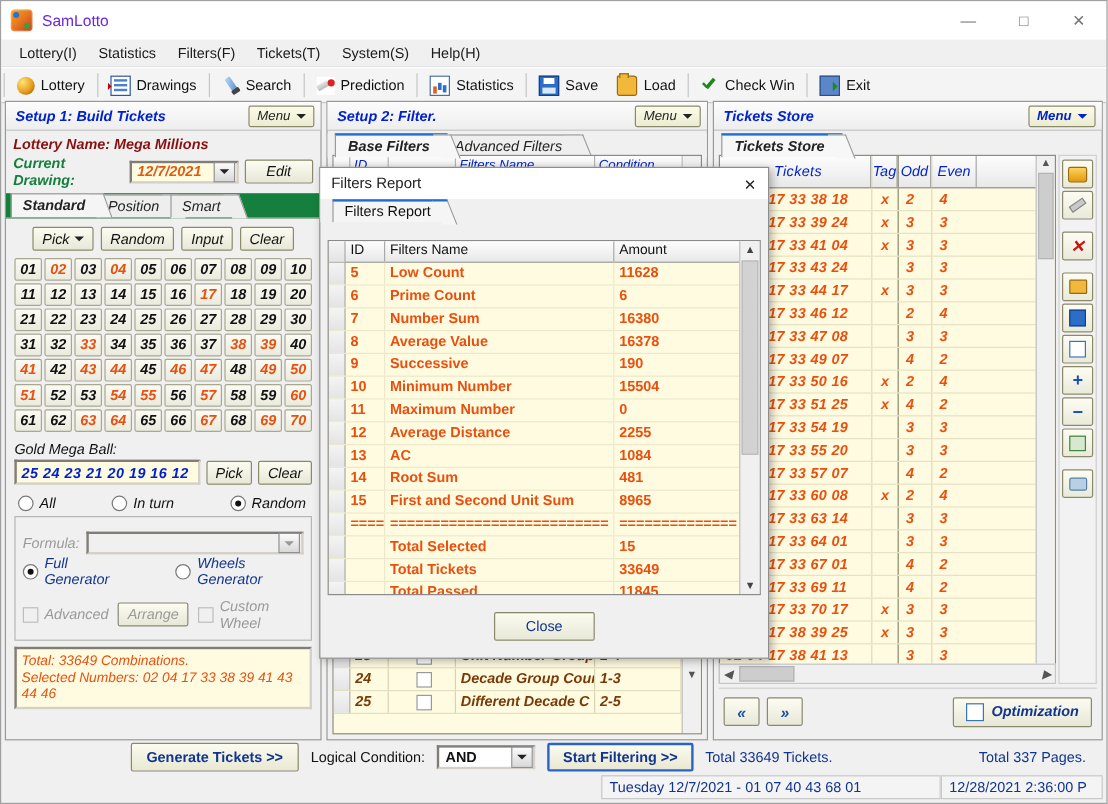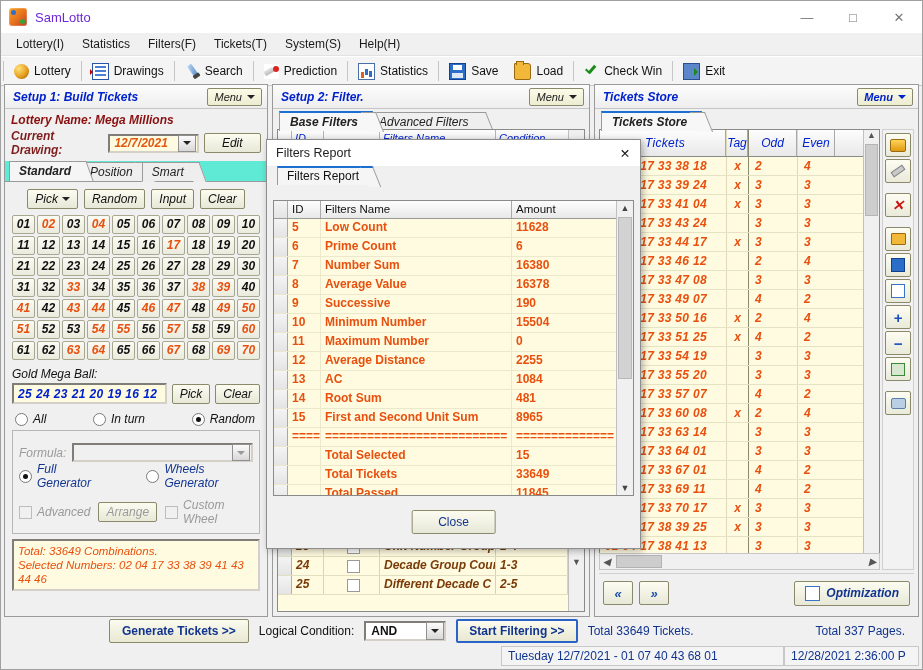--- a/index.html
+++ b/index.html
@@ -64,28 +64,28 @@
   .panel-title{color:#0022cc;font-weight:bold;font-size:12px;}
   .menu-btn{border:1px solid #8a8a6a;background:linear-gradient(#fbfbe8,#ececd2);
     padding:2px 6px;font-size:11px;color:#222;display:flex;align-items:center;gap:5px;border-radius:2px;}
   .menu-btn.blue{color:#0022cc;font-weight:bold;}
   .caret{width:0;height:0;border-left:4px solid transparent;border-right:4px solid transparent;border-top:4px solid #222;}
 
   
   #p1{left:0;top:0;width:264px;bottom:0;}
   .lotto-name{color:#8a1010;font-weight:bold;font-size:12px;padding:4px 0 2px 6px;}
   .drawrow{display:flex;align-items:center;gap:5px;padding:0 6px 4px 6px;}
-  .drawlbl{color:#7f1d1d;font-weight:bold;font-size:12px;}
+  .drawlbl{color:#15803d;font-weight:bold;font-size:12px;}
   .combo{background:#fffbe0;border:2px inset #d4d0c8;height:19px;display:flex;align-items:center;
     justify-content:space-between;font-size:12px;color:#e05a10;font-weight:bold;padding-left:4px;box-sizing:border-box;}
   .combo .arrow{width:16px;height:15px;background:linear-gradient(#fbfbfb,#d8d8d8);border:1px solid #909090;
     display:flex;align-items:center;justify-content:center;margin-right:1px;}
   .btn{border:1px solid #8a8a6a;background:linear-gradient(#fbfbf0,#e8e8d8);font-size:12px;color:#111;
     padding:2px 7px;border-radius:2px;text-align:center;}
-  .tabs{display:flex;align-items:flex-end;height:20px;padding-left:4px;border-bottom:1px solid #9a9a9a;background:#5eead4;}
+  .tabs{display:flex;align-items:flex-end;height:20px;padding-left:4px;border-bottom:1px solid #9a9a9a;background:#15803d;}
   .tab{position:relative;height:18px;line-height:18px;padding:0 12px 0 9px;font-size:12px;background:#eeeeee;
     border:1px solid #9a9a9a;border-bottom:0;margin-right:-4px;color:#222;}
   .tab:after{content:"";position:absolute;right:-7px;top:-1px;width:12px;height:19px;background:inherit;
     border-right:1px solid #9a9a9a;border-top:1px solid #9a9a9a;transform:skewX(20deg);}
   .tab.active{background:#f5f5f5;font-weight:bold;z-index:3;height:19px;line-height:19px;}
   .pickrow{display:flex;gap:6px;justify-content:center;padding:7px 0 6px 0;}
   .numgrid{display:grid;grid-template-columns:repeat(10,1fr);gap:2px;padding:0 7px;}
   .num{height:17px;line-height:16px;text-align:center;font-size:12px;font-weight:bold;color:#111;
     background:linear-gradient(#fbfbf4,#eaeadd);border:1px solid #a8a890;border-radius:2px;}
   .num.sel{color:#e8500f;}
@@ -121,21 +121,21 @@
   #p3{left:590px;top:0;right:0;bottom:0;}
   .tsTabWrap{display:flex;align-items:flex-end;height:20px;padding-left:6px;margin-top:2px;}
   .tgrid{position:absolute;left:4px;right:38px;top:44px;bottom:46px;background:#fffbe0;border:1px solid #8a8a8a;overflow:hidden;}
   .tg-head{display:flex;height:26px;background:linear-gradient(#fdfdfd,#e8e8e8);border-bottom:1px solid #8a8a8a;}
   .tg-head div{border-right:1px solid #a8a8a8;box-sizing:border-box;display:flex;align-items:center;
     justify-content:center;color:#0022cc;font-size:12px;}
   .trow{display:flex;height:18px;border-bottom:1px solid #e6e2c4;color:#e8500f;font-weight:bold;font-size:12px;}
   .trow div{box-sizing:border-box;height:18px;line-height:17px;display:flex;align-items:center;}
   .tc-num{width:126px;padding-left:5px;letter-spacing:.3px;}
   .tc-tag{width:22px;justify-content:center;border-left:1px solid #ded9b8;}
-  .tc-odd{width:49px;padding-left:6px;border-left:1px solid #8a8a6a;}
+  .tc-odd{width:28px;padding-left:6px;border-left:1px solid #8a8a6a;}
   .tc-even{width:38px;padding-left:6px;border-left:1px solid #ded9b8;}
   .sidebar-icons{position:absolute;right:4px;top:44px;width:30px;bottom:46px;background:#f2f2f2;border:1px solid #cfcfcf;
     display:flex;flex-direction:column;align-items:center;padding-top:3px;gap:2px;}
   .sb-btn{width:24px;height:22px;border:1px solid #8a8a6a;background:linear-gradient(#fcfcf2,#eaeada);
     display:flex;align-items:center;justify-content:center;border-radius:2px;}
   .sb-gap{height:6px;}
   .botbar{position:absolute;left:4px;right:4px;bottom:4px;height:38px;border-top:1px solid #d0d0d0;display:flex;align-items:center;justify-content:space-between;padding:0 4px;}
   .navbtn{width:28px;height:22px;border:1px solid #8a8a6a;background:linear-gradient(#fcfcf2,#e8e8d8);
     display:flex;align-items:center;justify-content:center;color:#1d4ea8;font-weight:bold;font-size:13px;border-radius:2px;}
   .hscroll{position:absolute;left:4px;right:38px;bottom:46px;height:15px;background:#f0f0f0;border:1px solid #c6c6c6;

